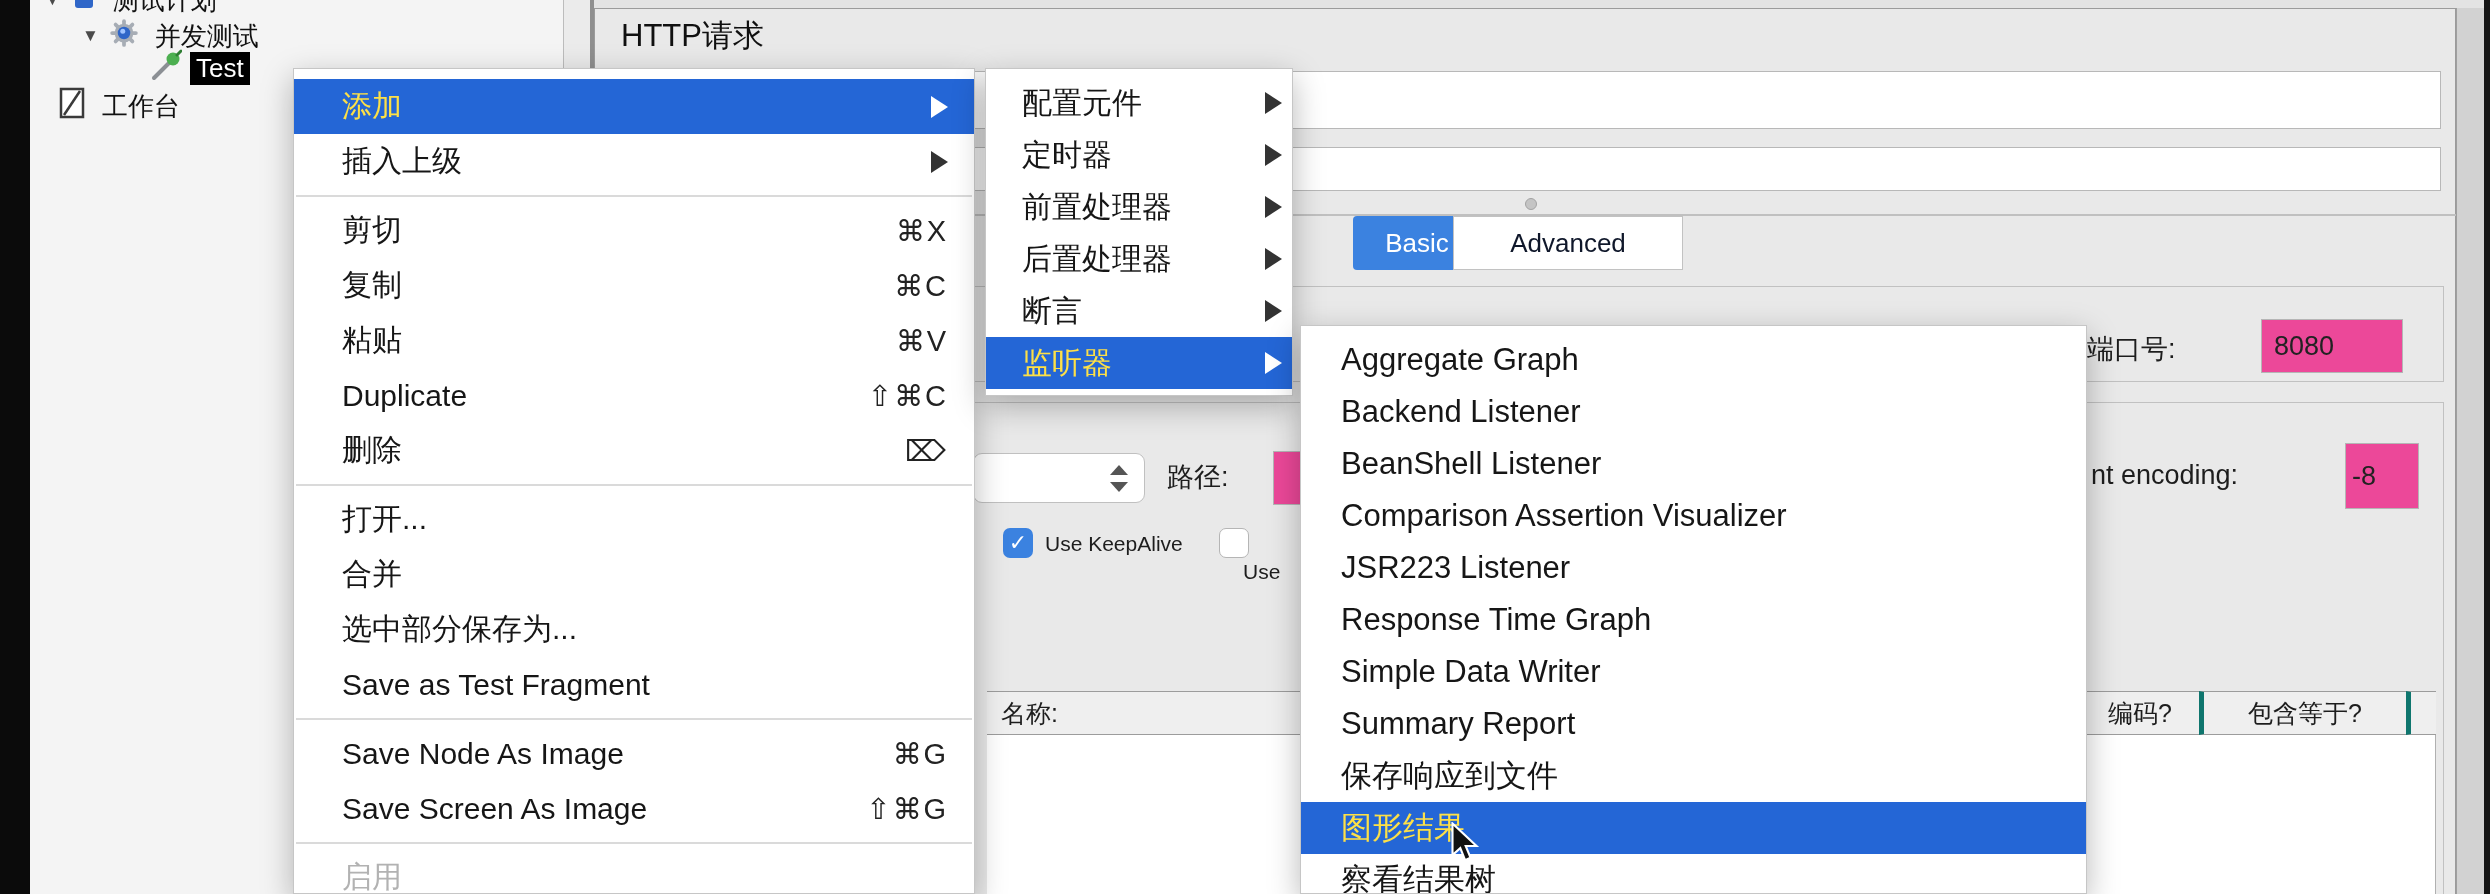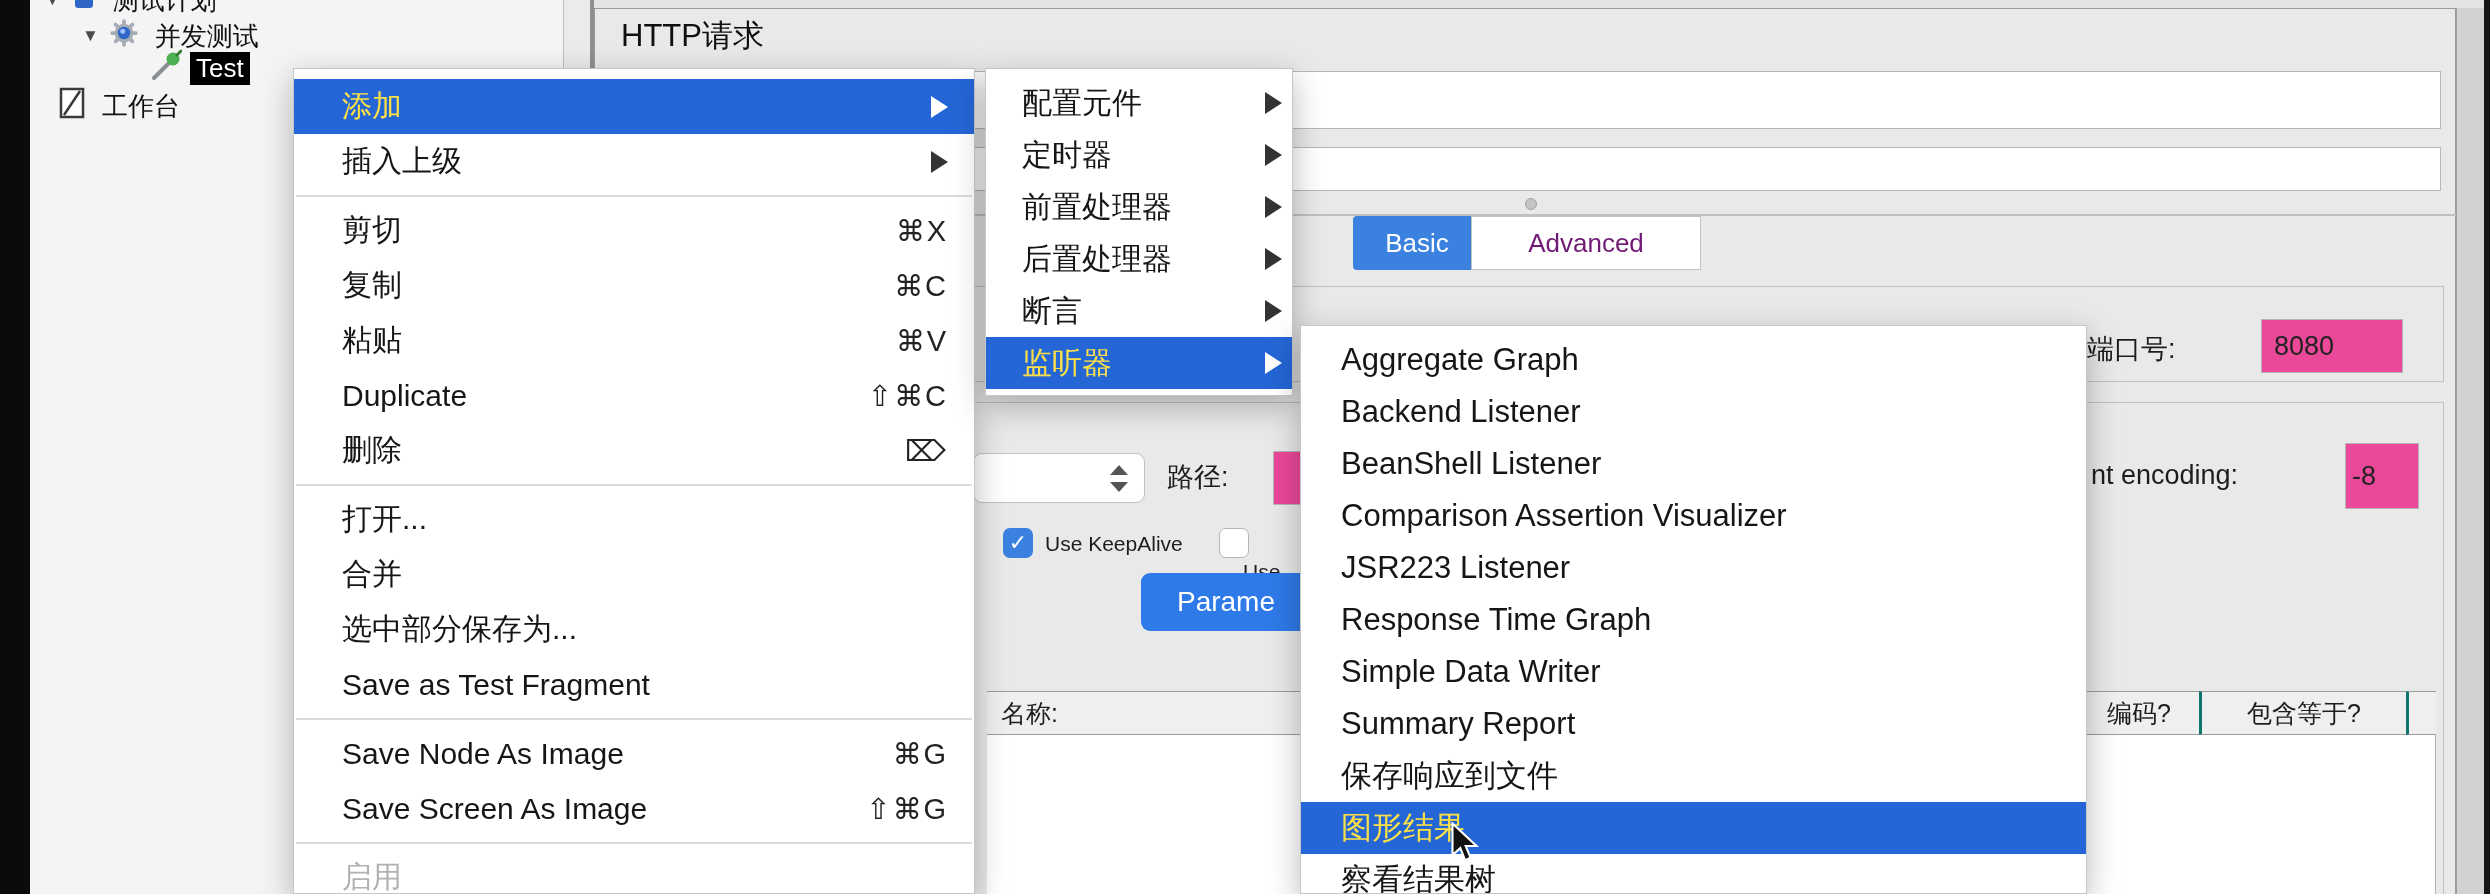--- a/index.html
+++ b/index.html
@@ -20,40 +20,40 @@
 
   
   .main-panel { position:absolute; left:594px; top:8px; width:1862px; height:886px; background:#e9e9e9; border:1px solid #9b9b9b; border-bottom:none; }
   .editor-title { position:absolute; left:26px; top:6px; font-size:31px; color:#101010; }
   .text-strip { position:absolute; background:#fff; border:1px solid #b8b8b8; font-size:26px; padding:0 14px; color:#222; outline:none; }
   .divider-h { position:absolute; left:0; top:205px; width:1861px; height:2px; background:#c0c0c0; }
   .split-dot { position:absolute; left:930px; top:189px; width:12px; height:12px; border-radius:50%; background:#c4c4c4; border:1px solid #a3a3a3; }
 
   .tab { position:absolute; top:207px; height:54px; display:flex; align-items:center; justify-content:center; font-size:26px; }
   .tab-basic { left:758px; width:128px; background:#3b82e0; color:#fff; border-radius:4px 0 0 4px; }
-  .tab-advanced { left:876px; width:230px; background:#fff; color:#701a75; border:1px solid #c2c2c2; }
+  .tab-advanced { left:858px; width:230px; background:#fff; color:#0f172a; border:1px solid #c2c2c2; }
 
   .groupbox { position:absolute; border:1px solid #c1c1c1; background:#e9e9e9; }
   .fld-label { position:absolute; font-size:27px; color:#1d1d1d; white-space:nowrap; }
   .fld-input { position:absolute; background:#ec4899; border:1px solid #b5b5b5; font-size:27px; color:#222; padding:0 12px; outline:none; }
 
   .combo { position:absolute; left:378px; top:444px; width:172px; height:50px; background:#fff; border:1px solid #c0c0c0; border-radius:9px; }
   .combo-stepper { position:absolute; right:10px; top:5px; width:30px; height:38px; display:flex; flex-direction:column; align-items:center; justify-content:center; gap:7px; }
   .chev-up { width:0; height:0; border-left:9px solid transparent; border-right:9px solid transparent; border-bottom:10px solid #555; }
   .chev-down { width:0; height:0; border-left:9px solid transparent; border-right:9px solid transparent; border-top:10px solid #555; }
 
   .checkbox { position:absolute; width:30px; height:30px; border-radius:7px; display:flex; align-items:center; justify-content:center; }
   .checkbox.checked { background:#3b82e0; color:#fff; font-size:22px; }
   .checkbox.unchecked { background:#fff; border:1px solid #b5b5b5; }
   .cb-label { position:absolute; font-size:21px; color:#1d1d1d; white-space:nowrap; }
 
   .btn-blue { position:absolute; left:546px; top:564px; width:170px; height:58px; background:#2e7ae8; border-radius:9px; color:#fff; font-size:28px; display:flex; align-items:center; justify-content:center; overflow:hidden; white-space:nowrap; }
 
   .tbl-header { position:absolute; top:682px; height:44px; background:#efefef; border-top:1px solid #9c9c9c; border-bottom:1px solid #9c9c9c; display:flex; align-items:center; font-size:25px; color:#1d1d1d; }
-  .tbl-header.cell-border { border-left:3px solid #0f766e; justify-content:center; }
+  .tbl-header.cell-border { border-left:5px solid #0f766e; justify-content:center; }
   .tbl-white { position:absolute; left:392px; top:726px; width:1449px; height:160px; background:#fff; border-right:1px solid #b0b0b0; }
 
   .right-scroll { position:absolute; left:2456px; top:8px; width:28px; height:886px; background:#d2d2d2; border-left:1px solid #9f9f9f; }
   .right-edge { position:absolute; left:2484px; top:0; width:6px; height:894px; background:#151515; }
 
   
   .menu { position:absolute; background:#fff; border:1px solid #c6c6c6; box-shadow:0 10px 30px rgba(0,0,0,.28); overflow:hidden; padding-top:6px; }
   #context-menu { left:293px; top:68px; width:682px; height:826px; padding-top:10px; }
   #submenu-elements { left:985px; top:68px; width:308px; height:328px; padding-top:8px; }
   #submenu-listeners { left:1300px; top:325px; width:787px; height:569px; padding-top:8px; }
@@ -164,21 +164,20 @@
     <div class="fld-label" style="left:1496px; top:451px;">nt encoding:</div>
     <input class="fld-input" style="left: 1750px; top: 434px; width: 74px; height: 66px; padding: 0px 6px;" value="-8">
 
     <div class="checkbox checked" style="left:408px; top:519px;">
       <span>✓</span>
     </div>
     <div class="cb-label" style="left:450px; top:523px;">Use KeepAlive</div>
     <div class="checkbox unchecked" style="left:624px; top:519px;"></div>
     <div class="cb-label" style="left:648px; top:523px;margin-top:28px;">Use</div>
 
-    <div class="btn-blue">Parame</div>
 
     <div class="tbl-header" style="left:392px; width:1089px; padding-left:14px;">名称:</div>
     <div class="tbl-header cell-border" style="left:1481px; width:123px;">编码?</div>
     <div class="tbl-header cell-border" style="left:1604px; width:207px;">包含等于?</div>
     <div class="tbl-header cell-border" style="left:1811px; width:30px;"></div>
     <div class="tbl-white"></div>
   </div>
 
   <div class="right-scroll"></div>
   <div class="right-edge"></div>

